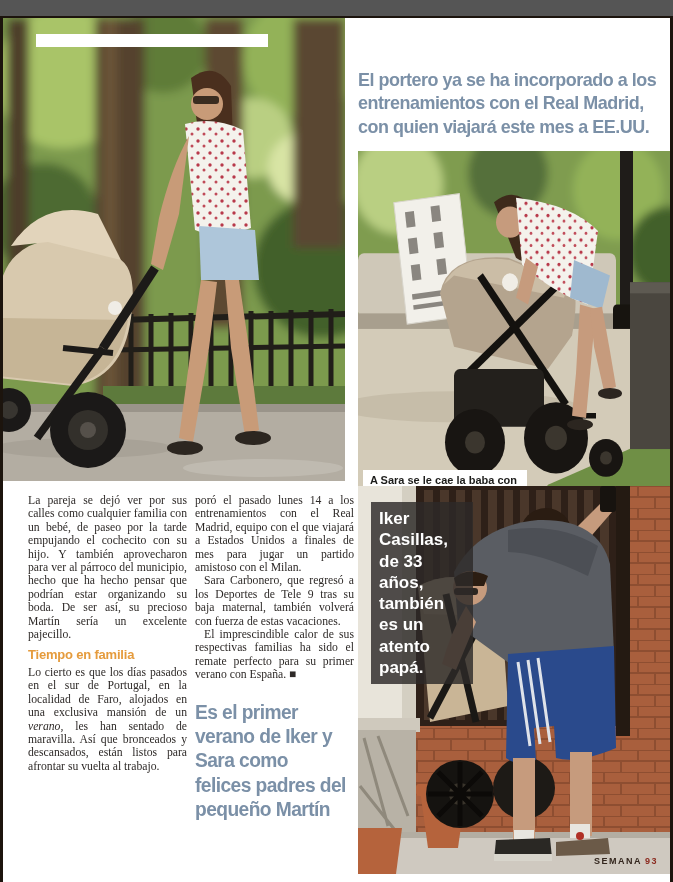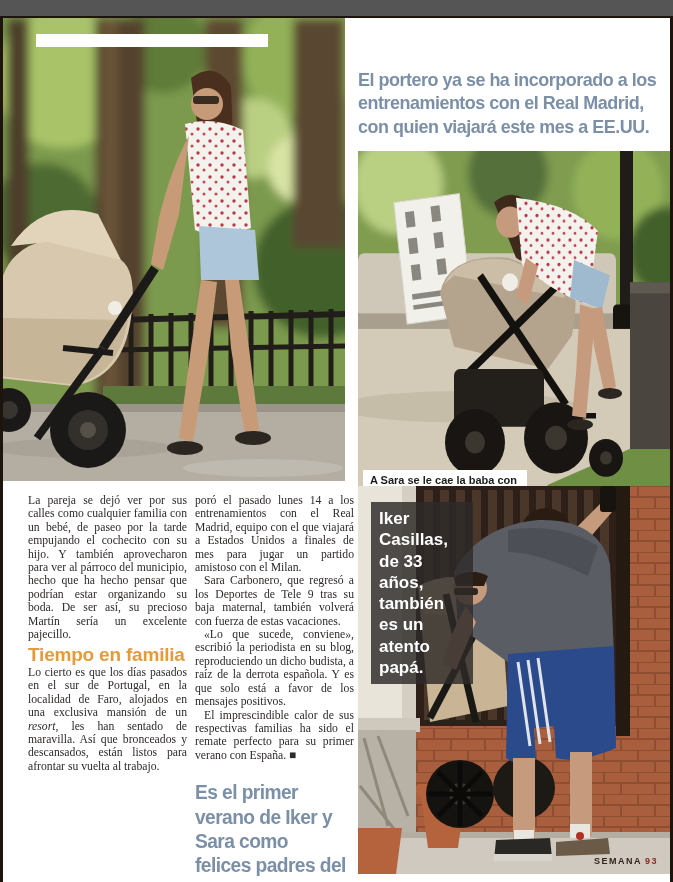--- a/index.html
+++ b/index.html
@@ -34,21 +34,21 @@
   .article{position:absolute;left:25px;top:476px;width:327px;display:flex;gap:8px;}
   .col{width:159px;
     font-family:"Liberation Serif", serif;
     font-size:11.7px;line-height:13.4px;color:#2e2a28;
     text-align:justify;}
   .col p{margin:0;}
   .col p.indent{text-indent:9px;}
   .col .italic{font-style:italic;}
   .subhead{
     font-family:"Liberation Sans", sans-serif;
-    font-weight:bold;font-size:19px;letter-spacing:-0.2px;
+    font-weight:bold;font-size:13px;letter-spacing:-0.2px;
     color:#e59b3c;margin:7px 0 4px 0;text-align:left;
   }
   .pullquote{
     margin-top:18px;
     font-family:"Liberation Sans", sans-serif;
     font-weight:bold;font-size:20px;line-height:1.22;
     letter-spacing:-0.6px;color:#7b90a7;text-align:left;
     transform:scaleX(0.96);transform-origin:left top;
   }
 
@@ -327,24 +327,23 @@
     <div class="caption-dark">Iker Casillas, de 33 años, también es un atento papá.</div>
     <div class="page-footer">
       <span>SEMANA</span><span class="num">93</span>
     </div>
   </div>
 
   <div class="article">
     <div class="col">
       <p>La pareja se dejó ver por sus calles como cualquier familia con un bebé, de paseo por la tarde empujando el cochecito con su hijo. Y también aprovecharon para ver al párroco del municipio, hecho que ha hecho pensar que podrían estar organizando su boda. De ser así, su precioso Martín sería un excelente pajecillo.</p>
       <div class="subhead">Tiempo en familia</div>
-      <p><span>Lo cierto es que los días pasados en el sur de Portugal, en la localidad de Faro, alojados en una exclusiva mansión de un </span><span class="italic">resort,</span><span> les han sentado de maravilla. Así que bronceados y descansados, están listos para afrontar su vuelta al trabajo.</span></p>
+      <p><span>Lo cierto es que los días pasados en el sur de Portugal, en la localidad de Faro, alojados en una exclusiva mansión de un </span><span class="italic">verano,</span><span> les han sentado de maravilla. Así que bronceados y descansados, están listos para afrontar su vuelta al trabajo.</span></p>
     </div>
     <div class="col">
       <p>poró el pasado lunes 14 a los entrenamientos con el Real Madrid, equipo con el que viajará a Estados Unidos a finales de mes para jugar un partido amistoso con el Milan.</p>
       <p class="indent">Sara Carbonero, que regresó a los Deportes de Tele 9 tras su baja maternal, también volverá con fuerza de estas vacaciones.</p>
-      <p class="indent">«Lo que sucede, conviene», escribió la periodista en su blog, reproduciendo un dicho budista, a raíz de la derrota española. Y es que solo está a favor de los mensajes positivos.</p>
       <p class="indent">El imprescindible calor de sus respectivas familias ha sido el remate perfecto para su primer verano con España. ■</p>
       <div class="pullquote">Es el primer verano de Iker y Sara como felices padres del pequeño Martín</div>
     </div>
   </div>
 
 </div>
 
 </body></html>

